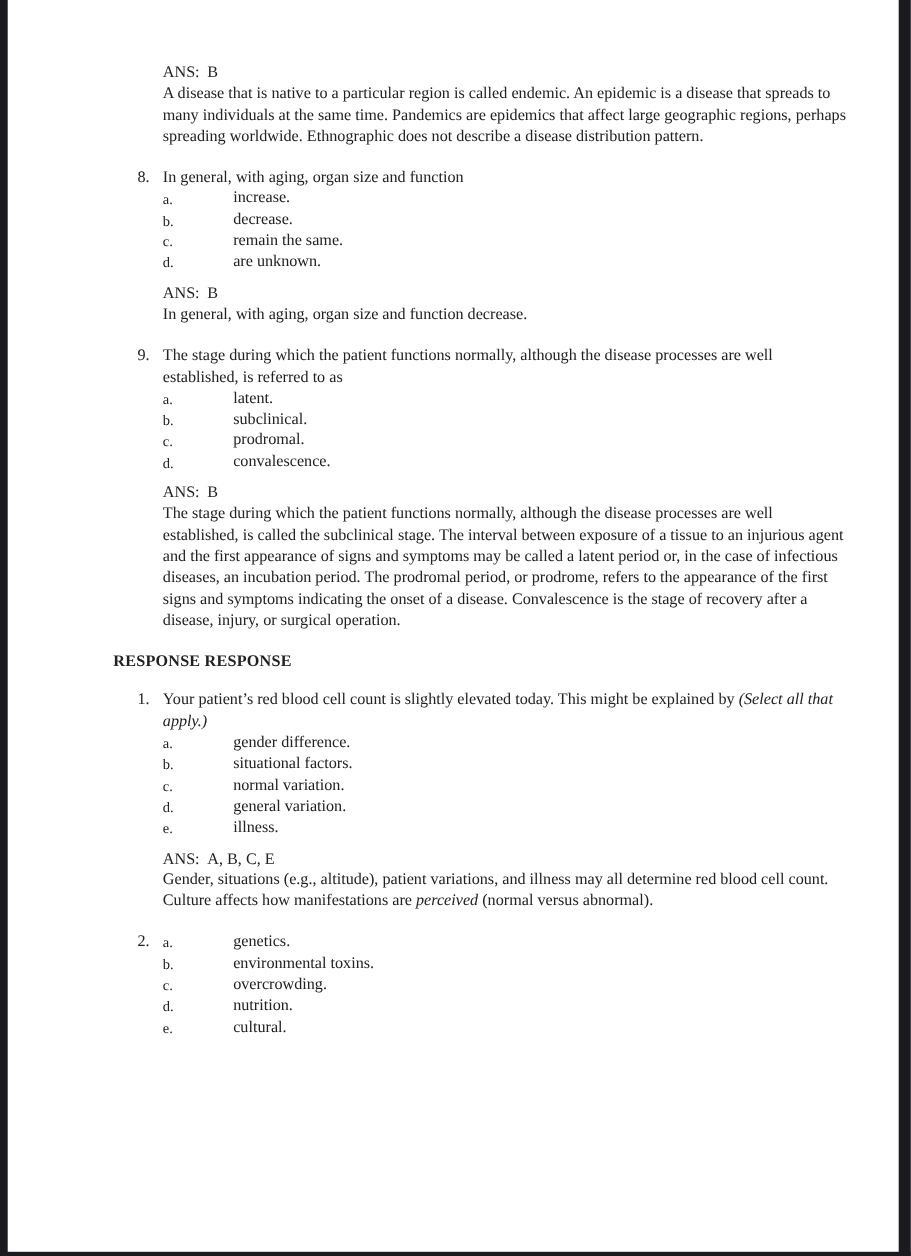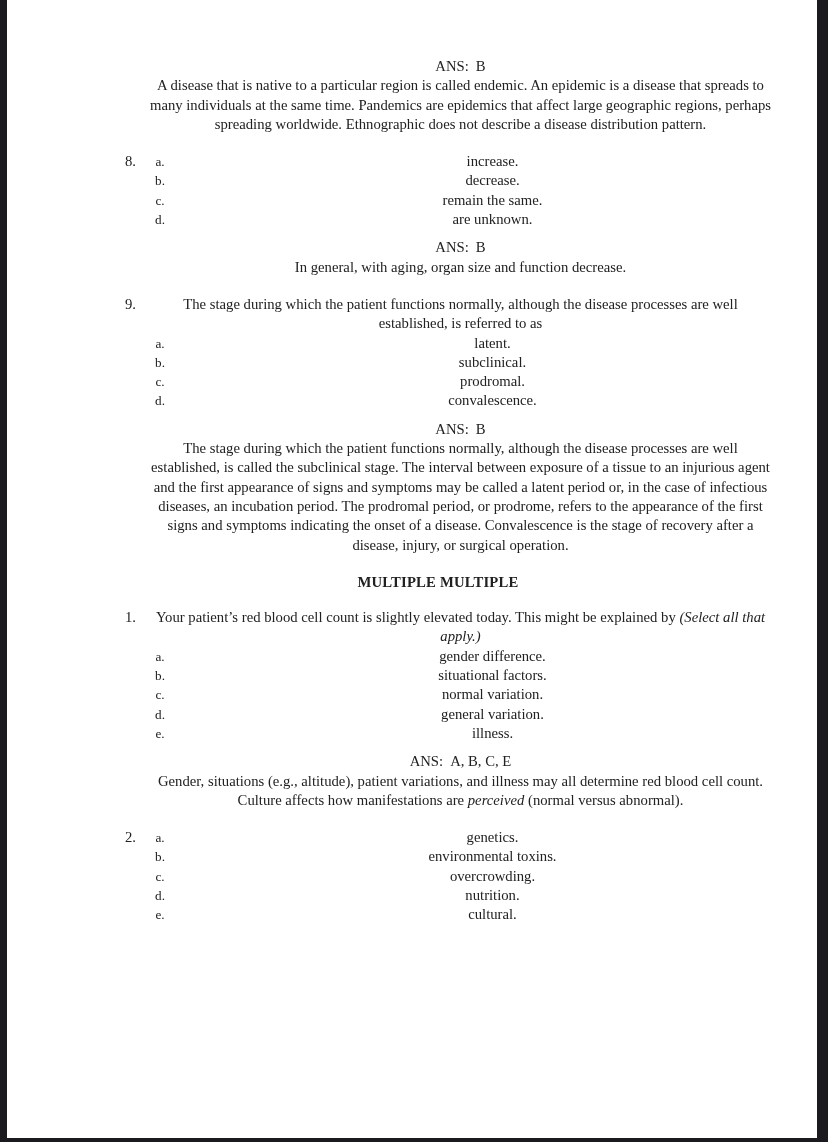--- a/index.html
+++ b/index.html
@@ -15,21 +15,21 @@
   .edge-left   { left: 0; top: 0; width: 7px;  height: 1142px; }
   .edge-right  { right: 0; top: 0; width: 11px; height: 1142px; }
   .edge-bottom { left: 0; bottom: 0; width: 828px; height: 4px; }
 
   .content {
     position: absolute;
     left: 148px; top: 57px;
     width: 625px;
     font-size: 14.7px;
     line-height: 19.3px;
-    text-align: center;
+    text-align: left;
   }
 
   .ans-block { margin-top: 9px; }
   .ans-block.first { margin-top: 0; }
   .ans-line .ans-value { margin-left: 7px; }
   .rationale { }
 
   .question { margin-top: 18px; position: relative; }
   .qnum {
     position: absolute;
@@ -63,20 +63,21 @@
 
   <div class="ans-block first">
     <div class="ans-line">
       <span>ANS:</span><span class="ans-value">B</span>
     </div>
     <div class="rationale">A disease that is native to a particular region is called endemic. An epidemic is a disease that spreads to many individuals at the same time. Pandemics are epidemics that affect large geographic regions, perhaps spreading worldwide. Ethnographic does not describe a disease distribution pattern.</div>
   </div>
 
   <div class="question">
     <span class="qnum">8.</span>
+    <div class="stem">In general, with aging, organ size and function</div>
     <div class="options">
       <div class="opt">
         <span class="opt-letter">a.</span>
         <span class="opt-text">increase.</span>
       </div>
       <div class="opt">
         <span class="opt-letter">b.</span>
         <span class="opt-text">decrease.</span>
       </div>
       <div class="opt">
@@ -118,21 +119,21 @@
       </div>
     </div>
   </div>
   <div class="ans-block">
     <div class="ans-line">
       <span>ANS:</span><span class="ans-value">B</span>
     </div>
     <div class="rationale">The stage during which the patient functions normally, although the disease processes are well established, is called the subclinical stage. The interval between exposure of a tissue to an injurious agent and the first appearance of signs and symptoms may be called a latent period or, in the case of infectious diseases, an incubation period. The prodromal period, or prodrome, refers to the appearance of the first signs and symptoms indicating the onset of a disease. Convalescence is the stage of recovery after a disease, injury, or surgical operation.</div>
   </div>
 
-  <div class="section-heading">MULTIPLE MULTIPLE</div>
+  <div class="section-heading">RESPONSE RESPONSE</div>
 
   <div class="question after-heading">
     <span class="qnum">1.</span>
     <div class="stem">
       <span>Your patient’s red blood cell count is slightly elevated today. This might be explained by </span><span class="italic">(Select all that apply.)</span>
     </div>
     <div class="options">
       <div class="opt">
         <span class="opt-letter">a.</span>
         <span class="opt-text">gender difference.</span>

